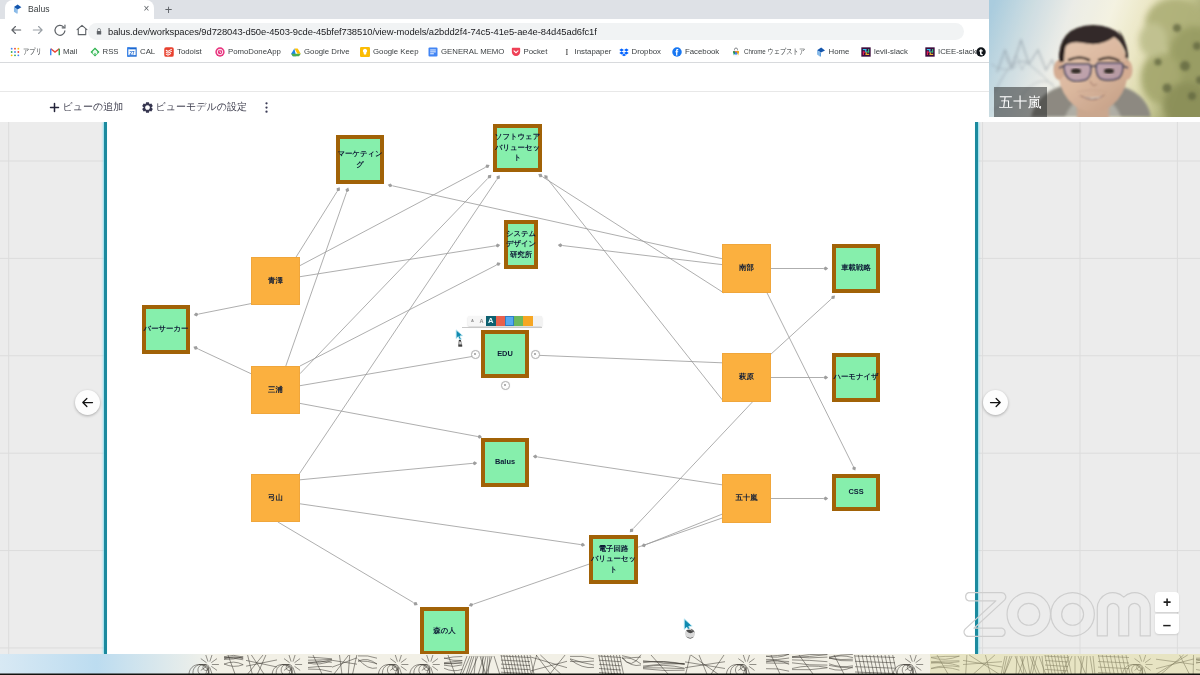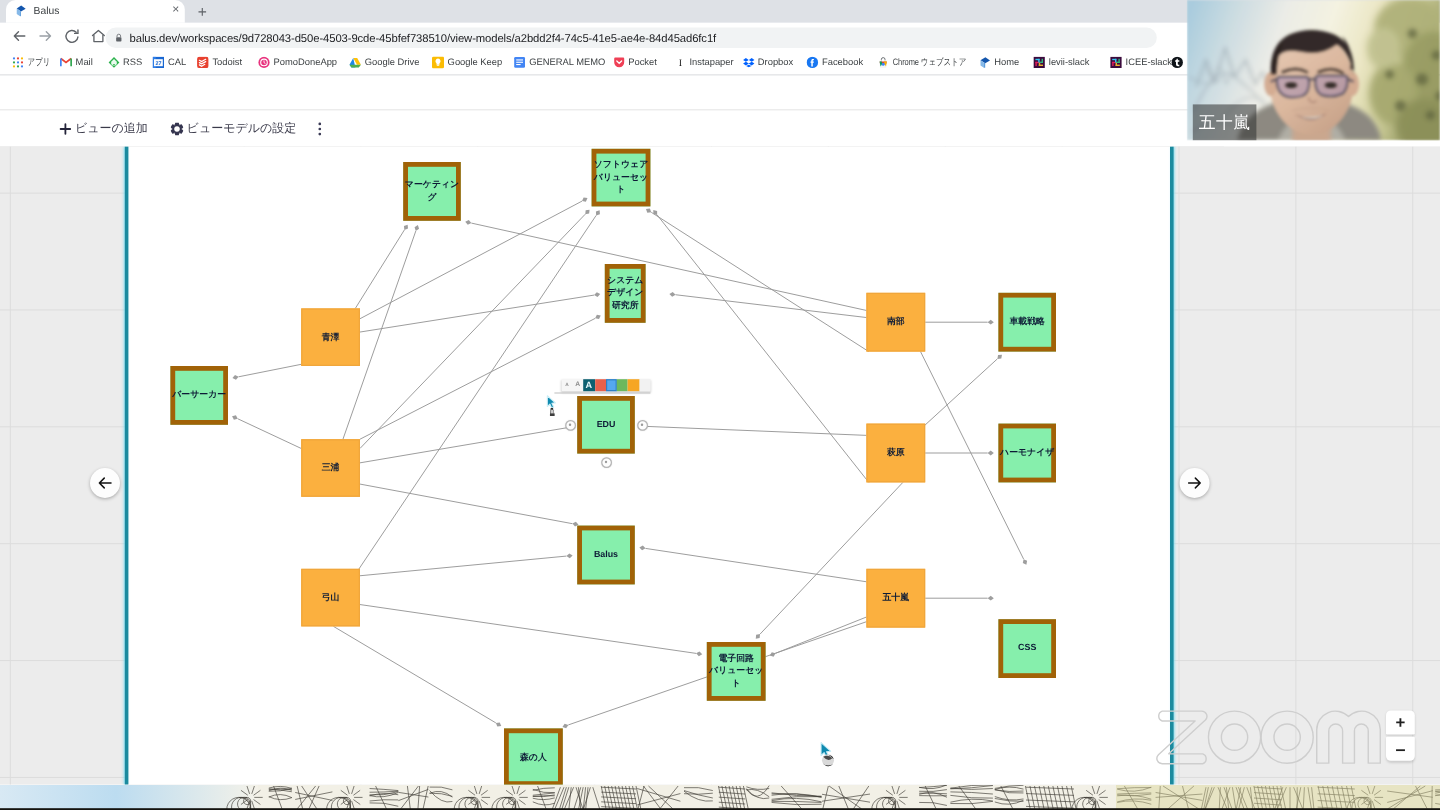--- a/index.html
+++ b/index.html
@@ -905,21 +905,21 @@
               </div>
               <div class="node orange" style="left: 617px; top: 352px; width: 49px; height: 49px;">
                 <span class="nlabel">五十嵐</span>
               </div>
               <div class="node blue" style="left: 727px; top: 122px; width: 48px; height: 49px;">
                 <span class="nlabel">車載戦略</span>
               </div>
               <div class="node blue" style="left: 727px; top: 231px; width: 48px; height: 49px;">
                 <span class="nlabel">ハーモナイザ</span>
               </div>
-              <div class="node blue" style="left: 727px; top: 352px; width: 48px; height: 49px; margin-top: 42px;">
+              <div class="node blue" style="left: 727px; top: 352px; width: 48px; height: 37px;">
                 <span class="nlabel">CSS</span>
               </div>
             </div>
         <div id="fmttb" style="left: 363px; top: 194px;">
               <div style="width: 9px; display: flex; align-items: center; justify-content: center; font-size: 4px; font-weight: bold; line-height: 10px; color: rgb(138, 138, 138);">A</div>
               <div style="width: 9px; display: flex; align-items: center; justify-content: center; font-size: 5.6px; font-weight: bold; line-height: 10px; color: rgb(138, 138, 138);">A</div>
               <div style="width: 9.5px; display: flex; align-items: center; justify-content: center; font-size: 7.6px; font-weight: bold; line-height: 10px; color: rgb(234, 250, 253); background: rgb(13, 96, 112);">A</div>
               <div style="width: 9.3px; background: rgb(232, 96, 76); box-sizing: border-box;"></div>
               <div style="width: 9.3px; background: rgb(85, 168, 240); box-sizing: border-box; border: 1.3px solid rgb(47, 127, 196);"></div>
               <div style="width: 9.3px; background: rgb(108, 184, 93); box-sizing: border-box;"></div>

